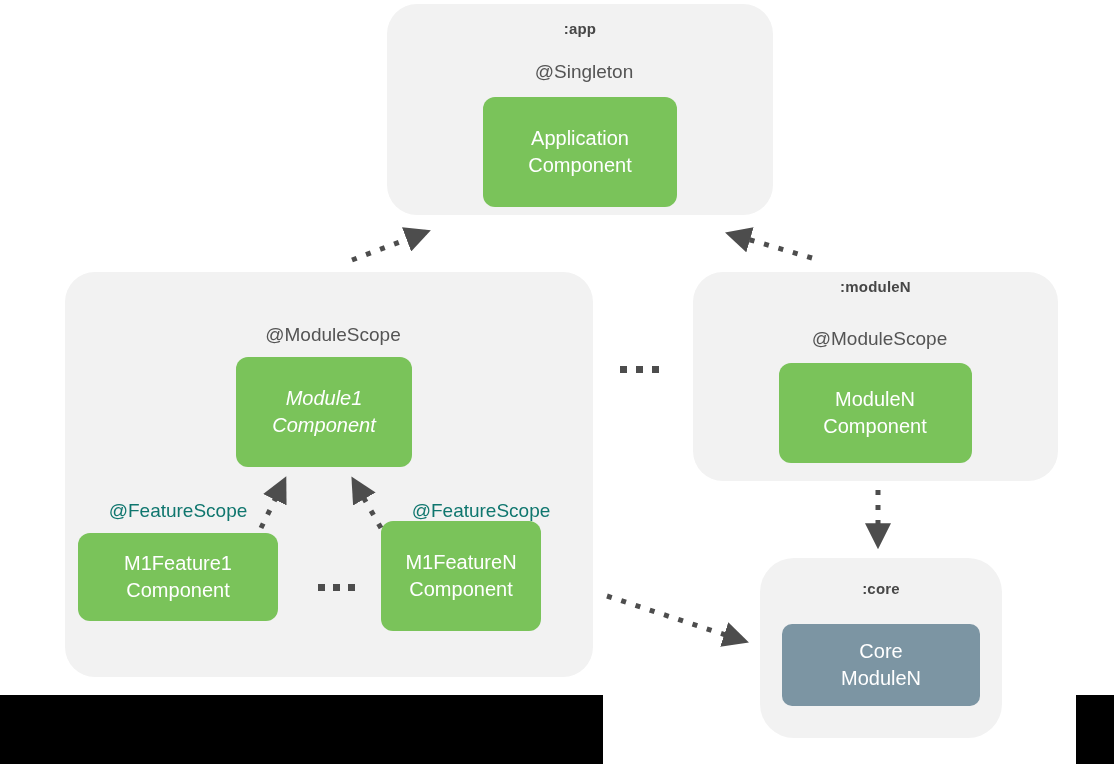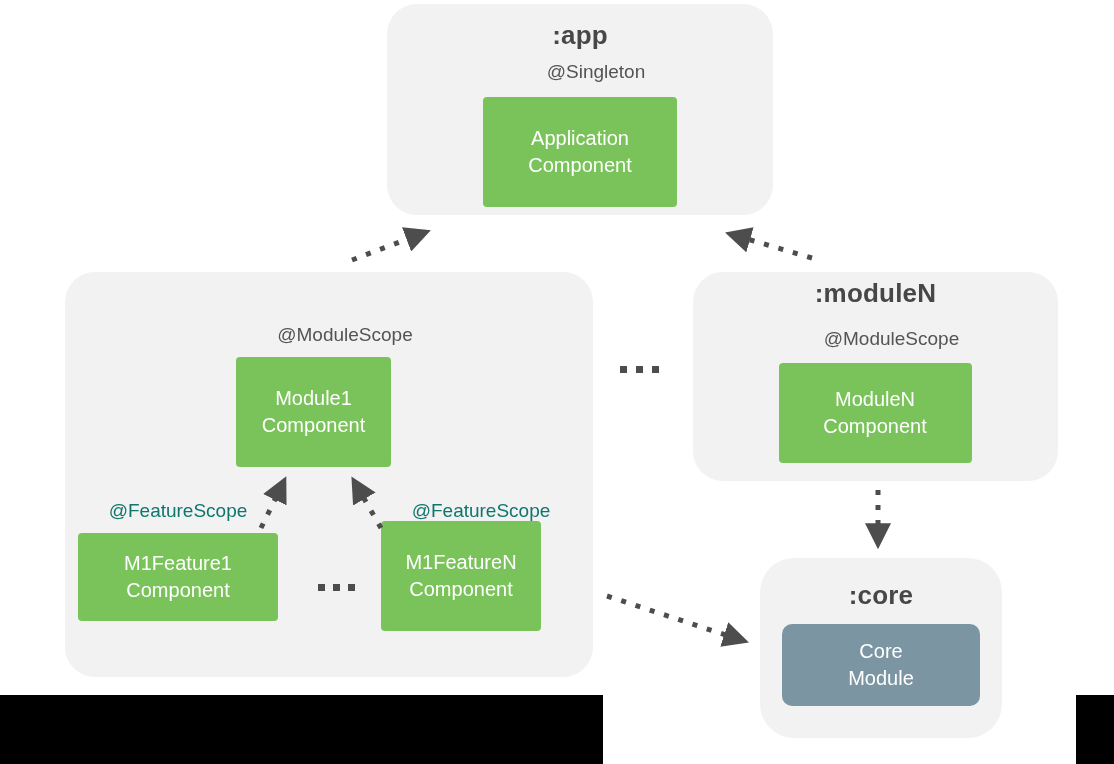--- a/index.html
+++ b/index.html
@@ -7,38 +7,38 @@
     width:1114px; height:764px; position:relative; overflow:hidden;
     background:#ffffff;
     font-family:"Liberation Sans", sans-serif;
     -webkit-font-smoothing:antialiased;
   }
   .container {
     position:absolute; background:#f2f2f2; border-radius:30px;
   }
   .ctr-title {
     position:absolute; left:0; width:100%; text-align:center;
-    font-weight:bold; font-size:26px; color:#474747; letter-spacing:.2px;
+    font-weight:bold; font-size:15px; color:#474747; letter-spacing:.2px;
   }
   .ctr-scope {
-    position:absolute; left:16px; width:100%; text-align:center;
+    position:absolute; left:4px; width:100%; text-align:center;
     font-size:19px; color:#545454;
   }
   .scope-small {
     position:absolute; text-align:center; font-size:19px; color:#0f766e;
   }
   .comp {
-    position:absolute; border-radius:4px; color:#ffffff;
+    position:absolute; border-radius:12px; color:#ffffff;
     font-size:20px; line-height:1.35; text-align:center; white-space:pre-line;
     display:flex; align-items:center; justify-content:center;
   }
   .comp.green { background:#7ac35a; }
   .comp.slate { background:#7c95a3; border-radius:10px; }
   .centered-w194 { left:50%; margin-left:-97px; width:194px; }
-  .centered-w185 { left:50%; margin-left:-93px; width:155px; }
+  .centered-w185 { left:50%; margin-left:-93px; width:176px;font-style:italic; }
   .centered-w193 { left:50%; margin-left:-97px; width:193px; }
   .centered-w198 { left:50%; margin-left:-99px; width:198px; }
   .svg-overlay { position:absolute; left:0; top:0; width:1114px; height:764px; pointer-events:none; }
   .letterbox { position:absolute; background:#000000; }
 </style>
 </head>
 <body>
 
 <div class="container" style="left:387px; top:4px; width:386px; height:211px;">
   <div class="ctr-title" style="top:16px;">:app</div>
@@ -62,21 +62,21 @@
 <div class="container" style="left:693px; top:272px; width:365px; height:209px;">
   <div class="ctr-title" style="top:6px;">:moduleN</div>
   <div class="ctr-scope" style="top:56px;">@ModuleScope</div>
   <div class="comp green centered-w193" style="top:91px; height:100px;">ModuleN
 Component</div>
 </div>
 
 <div class="container" style="left:760px; top:558px; width:242px; height:180px; border-radius:34px;">
   <div class="ctr-title" style="top:22px;">:core</div>
   <div class="comp slate centered-w198" style="top:66px; height:82px;">Core
-Module</div>
+ModuleN</div>
 </div>
 
 <svg class="svg-overlay" viewBox="0 0 1114 764">
   <defs>
     <marker id="ah" viewBox="0 0 10 10" refX="8" refY="5" markerWidth="5.2" markerHeight="5.2" orient="auto">
       <path d="M 0 0 L 10 5 L 0 10 z" fill="#4d4d4d"></path>
     </marker>
   </defs>
   <g stroke="#4d4d4d" stroke-width="5" stroke-dasharray="5 10" stroke-linecap="butt" fill="none">
     <line x1="352" y1="260" x2="426" y2="232" marker-end="url(#ah)"></line>

